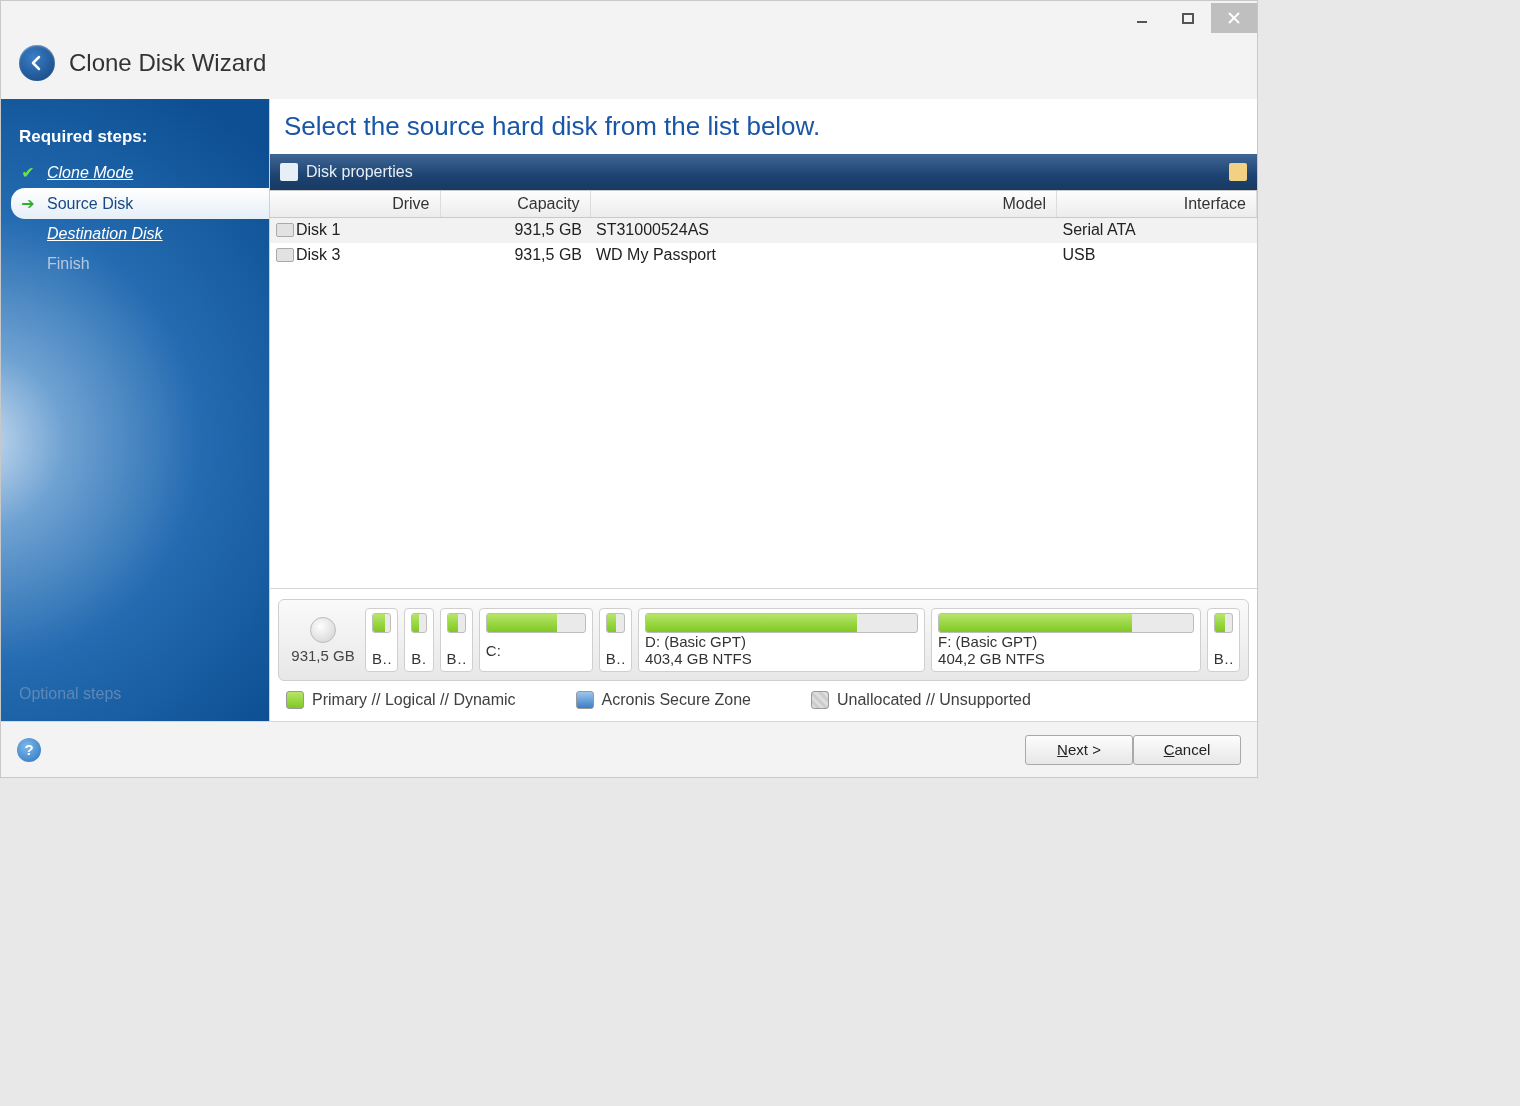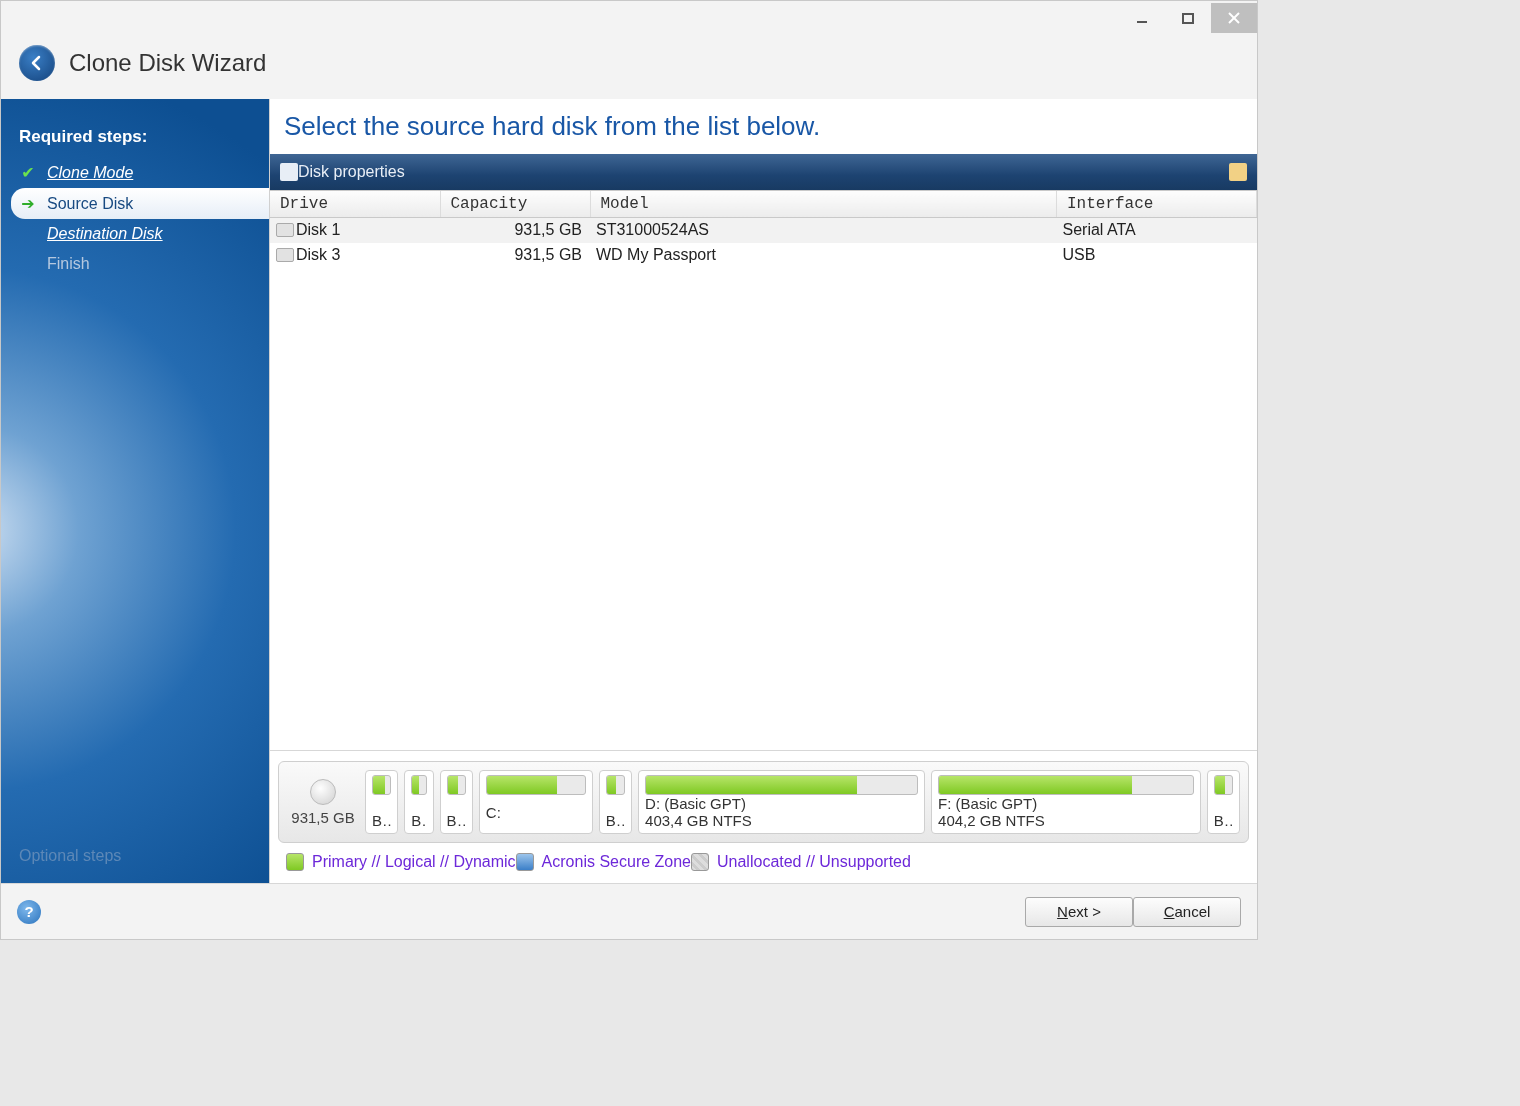--- a/index.html
+++ b/index.html
@@ -7,21 +7,21 @@
     font-family: "Segoe UI", Tahoma, sans-serif;
     font-size: 14px;
     background: #e8e8e8;
     color: #222;
     width: 1520px;
     height: 1106px;
     overflow: hidden;
   }
   .window {
     width: 1258px;
-    height: 940px;
+    height: 778px;
     background: #f3f3f3;
     border: 1px solid #c8c8c8;
     position: relative;
     display: flex;
     flex-direction: column;
   }
   
   .titlebar {
     height: 34px;
     background: #f3f3f3;
@@ -108,41 +108,40 @@
   }
   .panel-header {
     height: 36px;
     background: linear-gradient(#3f6694, #1d4371 60%, #183a62);
     color: #e8eef6;
     display: flex; align-items: center;
     padding: 0 10px;
     font-size: 16px;
     justify-content: space-between;
   }
-  .panel-header .ph-left { display:flex; align-items:flex-end; }
+  .panel-header .ph-left { display:flex; align-items:flex-end; gap:8px; }
   .panel-header .doc-icon {
     width:18px; height:18px; background:#e8eef6; border-radius:2px;
     position:relative;
   }
   .table-wrap {
     flex: 1;
     border-top: 1px solid #c9c9c9;
     overflow: auto;
     background:#fff;
   }
   table { border-collapse: collapse; width: 100%; font-size: 16px; }
   thead th {
-    text-align: left;
+    text-align: right;
     font-weight: 400;
     background: linear-gradient(#fdfdfd, #ececec);
     border-right: 1px solid #dcdcdc;
     border-bottom: 1px solid #c9c9c9;
     padding: 4px 10px;
     color: #333;
-    font-family: Liberation Mono, monospace;
   }
   tbody td {
     padding: 3px 10px 3px 6px;
     border-bottom: 1px solid transparent;
     white-space: nowrap;
   }
   tbody tr.selected { background: #f2f2f2; }
   .drive-cell { display: flex; align-items: center; gap: 2px; }
   .hdd-icon {
     width: 18px; height: 14px; background: #e2e2e2;
@@ -184,21 +183,21 @@
   }
   .part .bar .fill {
     position:absolute; left:0; top:0; bottom:0;
     background:linear-gradient(#b7e569,#7fc923);
   }
   .part.small { width:34px; }
   .part.small .lbl1 { font-size:15px; }
   .part .lbl1 { white-space:nowrap; overflow:hidden; text-overflow:ellipsis; }
   .part .lbl2 { white-space:nowrap; overflow:hidden; text-overflow:ellipsis; color:#333; }
   .legend {
-    display:flex; padding:10px 8px 4px 8px; font-size:16px; color:#6d28d9;
+    display:flex; gap:60px; padding:10px 8px 4px 8px; font-size:16px; color:#404040;
   }
   .legend-item { display:flex; align-items:center; gap:8px; }
   .swatch { width:18px; height:18px; border-radius:3px; border:1px solid #999; }
   .swatch.green { background:linear-gradient(#b7e569,#7fc923); }
   .swatch.blue  { background:linear-gradient(#9cc5ec,#3b7fc8); }
   .swatch.gray  { background:repeating-linear-gradient(45deg,#ddd,#ddd 3px,#ccc 3px,#ccc 6px); }
   
   .footer {
     height:56px;
     background:#f3f3f3;

